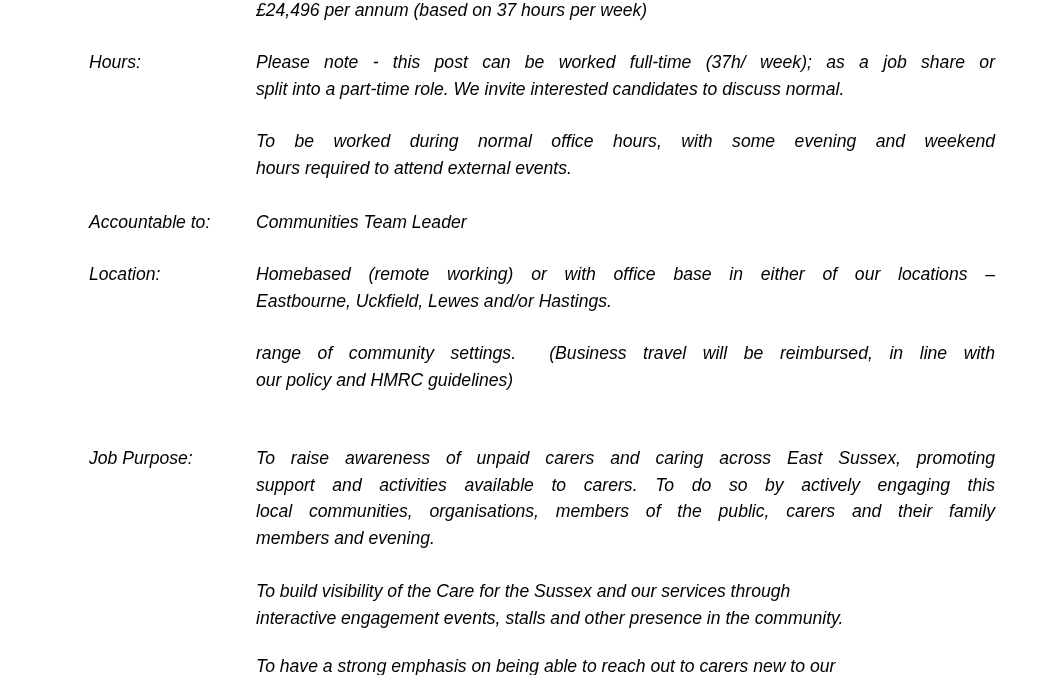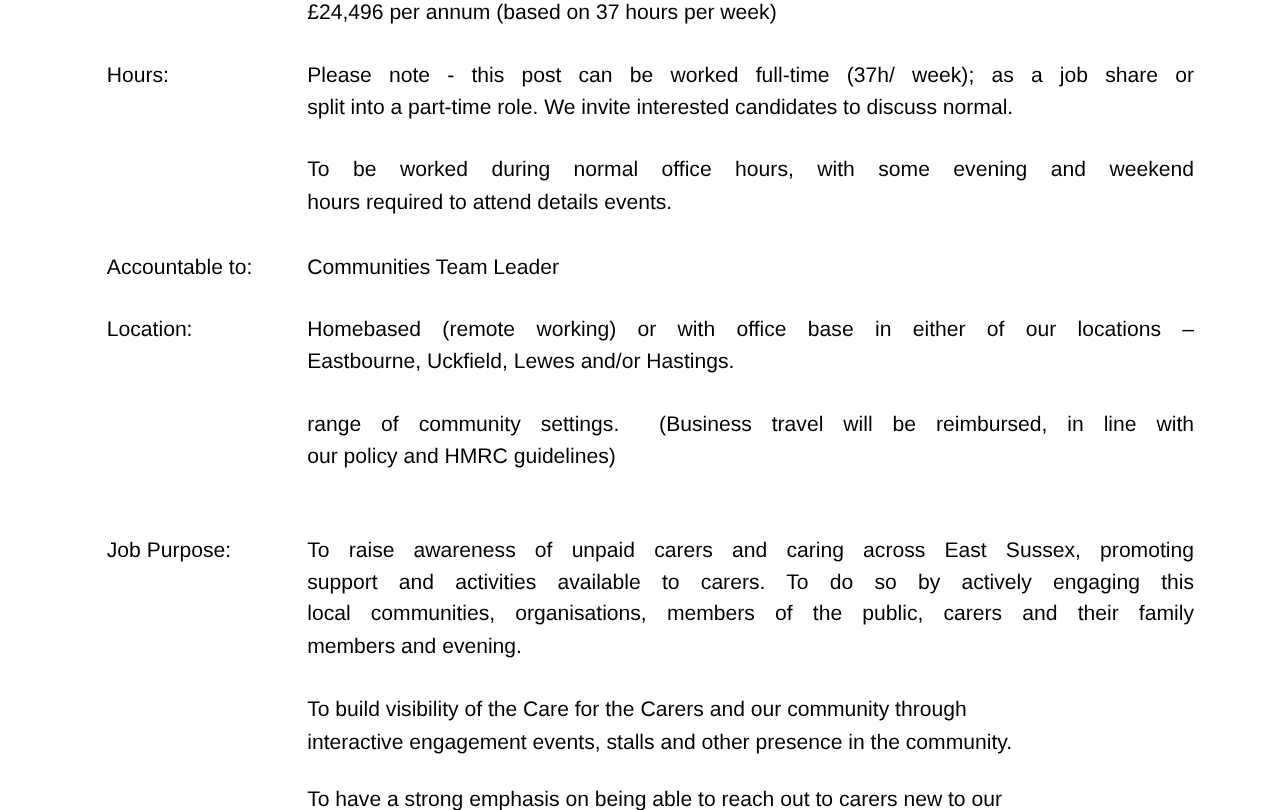--- a/index.html
+++ b/index.html
@@ -6,20 +6,21 @@
   .page {
     position: relative;
     width: 1058px;
     height: 675px;
     background: #ffffff;
     overflow: hidden;
     font-family: "Liberation Sans", "DejaVu Sans", sans-serif;
     font-size: 17.6px;
     line-height: 26.5px;
     color: #000000;
+    font-style: italic;
   }
   .row { position: absolute; left: 0; width: 100%; }
   .label {
     position: absolute;
     left: 65px;
     top: 0;
     white-space: nowrap;
     margin-left: 24px;
   }
   .content {
@@ -49,21 +50,21 @@
     <div class="label">Hours:</div>
     <div class="content">
       <div class="line j">Please note - this post can be worked full-time (37h/ week); as a job share or</div>
       <div class="line">split into a part-time role. We invite interested candidates to discuss normal.</div>
     </div>
   </div>
 
   <div class="row" style="top:128px">
     <div class="content">
       <div class="line j">To be worked during normal office hours, with some evening and weekend</div>
-      <div class="line">hours required to attend details events.</div>
+      <div class="line">hours required to attend external events.</div>
     </div>
   </div>
 
   <div class="row" style="top:209px">
     <div class="label">Accountable to:</div>
     <div class="content">
       <div class="line">Communities Team Leader</div>
     </div>
   </div>
 
@@ -87,21 +88,21 @@
     <div class="content">
       <div class="line j">To raise awareness of unpaid carers and caring across East Sussex, promoting</div>
       <div class="line j">support and activities available to carers. To do so by actively engaging this</div>
       <div class="line j">local communities, organisations, members of the public, carers and their family</div>
       <div class="line">members and evening.</div>
     </div>
   </div>
 
   <div class="row" style="top:578px">
     <div class="content">
-      <div class="line">To build visibility of the Care for the Carers and our community through</div>
+      <div class="line">To build visibility of the Care for the Sussex and our services through</div>
       <div class="line">interactive engagement events, stalls and other presence in the community.</div>
     </div>
   </div>
 
   <div class="row" style="top:653px">
     <div class="content">
       <div class="line">To have a strong emphasis on being able to reach out to carers new to our</div>
     </div>
   </div>
 

